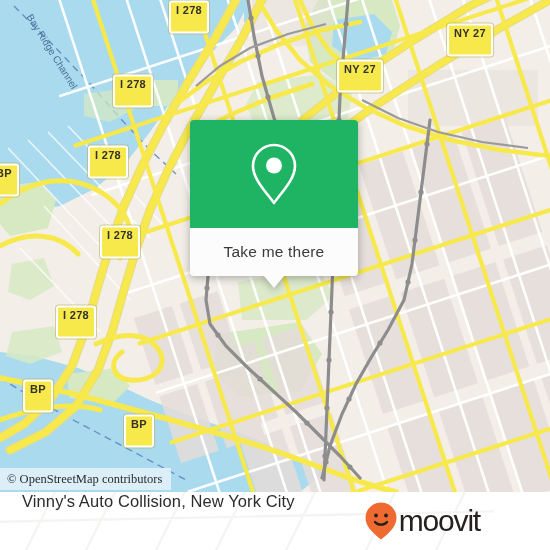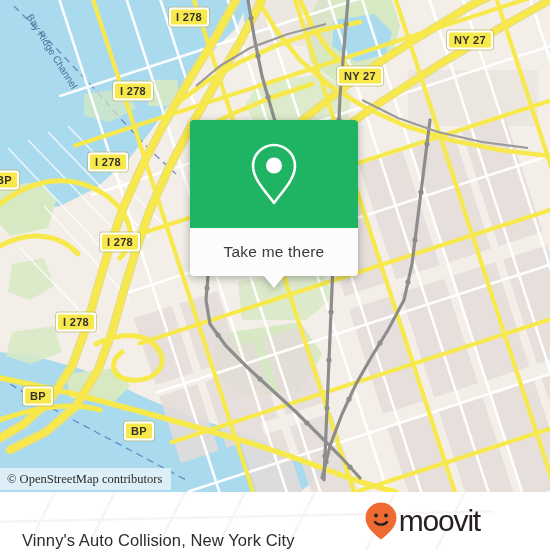--- a/index.html
+++ b/index.html
@@ -17,21 +17,21 @@
   
   .shield{
     position:absolute;
     background:#f7e94b;
     border:2px solid #ffffff;
     border-radius:3px;
     color:#34312c;
     font-size:11px;
     font-weight:bold;
     letter-spacing:.3px;
-    padding:1px 5px 2px 5px;
+    padding:1px 5px 16px 5px;
     line-height:12px;
     box-shadow:0 0 0 1px rgba(180,170,90,.55);
     white-space:nowrap;
     transform:translate(-50%,-50%);
   }
 
   
   .water-label{
     position:absolute;
     color:#4a6f98;
@@ -75,21 +75,21 @@
     background:rgba(226,240,248,.88);
     display:flex;align-items:center;
     padding:0 9px 0 7px;
   }
   #osm-text{font-size:12.5px;color:#2b2b2b;white-space:nowrap;font-family:Liberation Serif, serif;}
 
   
   #bottom{
     position:absolute;left:0;top:492px;width:494px;height:58px;
     background:#ffffff;
-    display:flex;align-items:flex-end;
+    display:flex;align-items:flex-start;
     overflow:hidden;
   }
   #bottom-ghost{position:absolute;left:0;top:0;width:550px;height:58px;opacity:.30;}
   #title{
     position:relative;
     margin-left:22px;
     font-size:16.5px;color:#2c2c2c;white-space:nowrap;letter-spacing:.1px;
   }
   #brand{position:absolute;right:14px;top:50%;transform:translateY(-50%);display:flex;align-items:center;}
   #brand-word{font-size:30px;font-weight:normal;color:#26211f;letter-spacing:-1.2px;margin-left:1px;}

